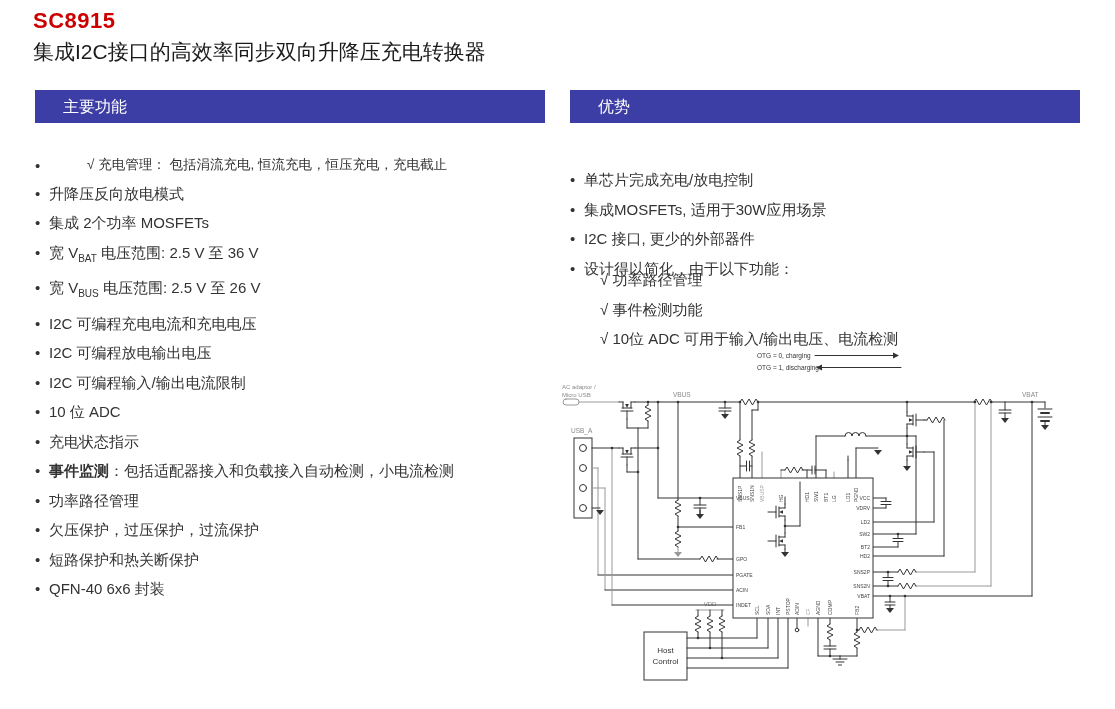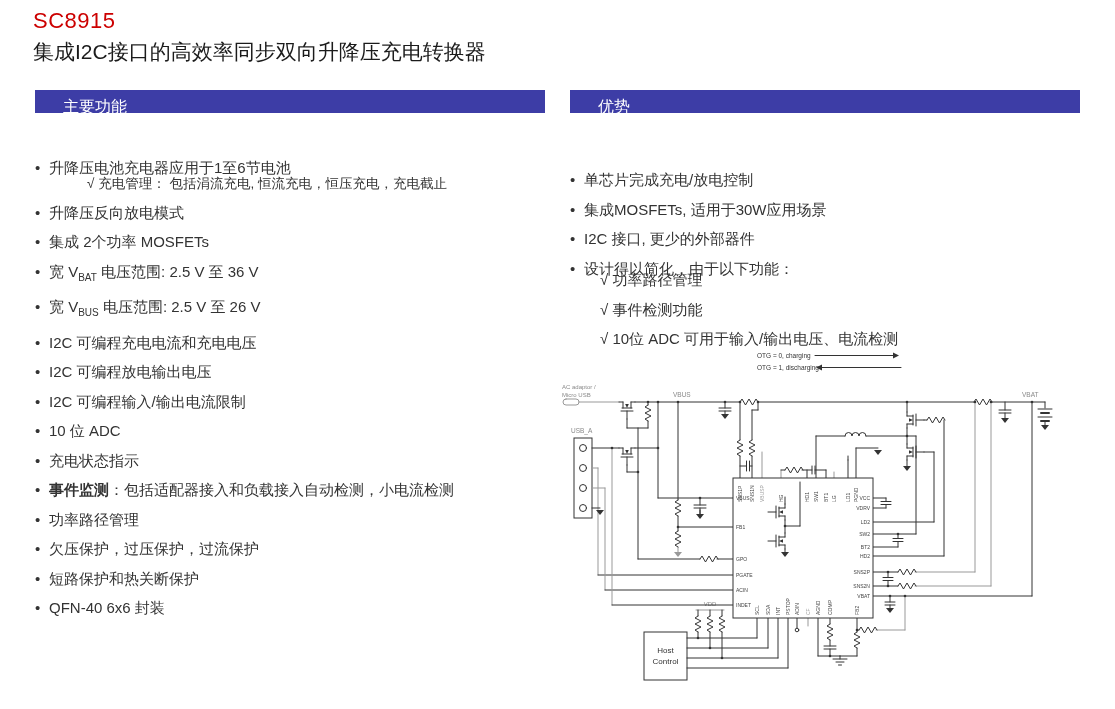--- a/index.html
+++ b/index.html
@@ -3,28 +3,28 @@
 <meta charset="utf-8">
 <style>
   html,body{margin:0;padding:0;}
   body{
     width:1115px;height:709px;position:relative;background:#ffffff;
     font-family:"Liberation Sans","DejaVu Sans",sans-serif;color:#333;
     overflow:hidden;
   }
   .page-title{
     position:absolute;left:33px;top:8px;margin:0;
-    font-size:22px;font-weight:normal;color:#cc0000;letter-spacing:0.5px;
+    font-size:22px;font-weight:bold;color:#cc0000;letter-spacing:0.5px;
   }
   .page-subtitle{
     position:absolute;left:33px;top:38px;margin:0;
     font-size:21px;font-weight:400;color:#1b1b1b;
   }
   .col-header{
-    position:absolute;top:90px;height:23px;width:510px;
+    position:absolute;top:90px;height:33px;width:510px;
     background:#3d3da6;color:#fff;font-size:16px;line-height:33px;
     padding-left:28px;box-sizing:border-box;
   }
   .col-header.left{left:35px;}
   .col-header.right{left:570px;}
   ul.feat{list-style:none;margin:0;padding:0;position:absolute;width:520px;}
   ul.feat.left{left:35px;top:158px;}
   ul.feat.right{left:570px;top:158px;margin-top:12px;}
   ul.feat>li{
     position:relative;padding-left:14px;margin-bottom:10.5px;
@@ -44,21 +44,20 @@
 <body>
 
 <h1 class="page-title">SC8915</h1>
 <h2 class="page-subtitle">集成I2C接口的高效率同步双向升降压充电转换器</h2>
 
 <div class="col-header left">主要功能</div>
 <div class="col-header right">优势</div>
 
 <ul class="feat left">
   <li>
-    <span>升降压电池充电器应用于1至6节电池</span>
     <div class="sub-line">√ 充电管理： 包括涓流充电, 恒流充电，恒压充电，充电截止</div>
   </li>
   <li>升降压反向放电模式</li>
   <li>集成 2个功率 MOSFETs</li>
   <li><span>宽 V</span><sub class="vs">BAT</sub><span> 电压范围: 2.5 V 至 36 V</span></li>
   <li><span>宽 V</span><sub class="vs">BUS</sub><span> 电压范围: 2.5 V 至 26 V</span></li>
   <li>I2C 可编程充电电流和充电电压</li>
   <li>I2C 可编程放电输出电压</li>
   <li>I2C 可编程输入/输出电流限制</li>
   <li>10 位 ADC</li>

